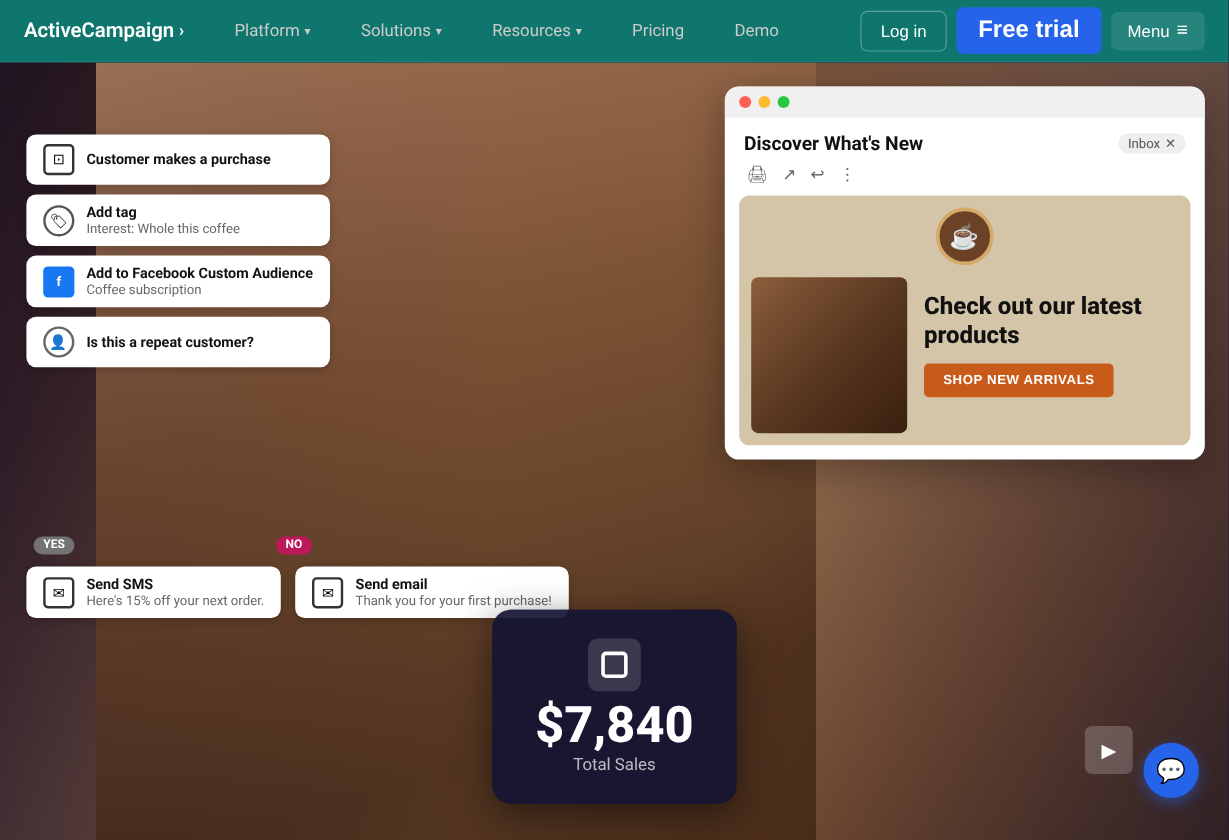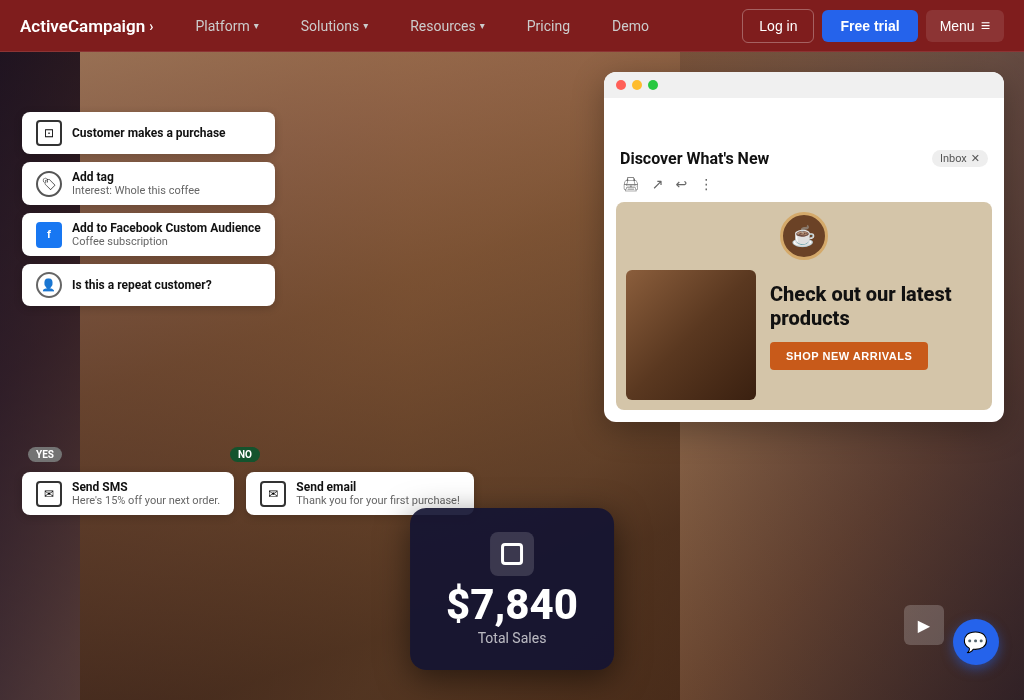--- a/index.html
+++ b/index.html
@@ -7,21 +7,21 @@
       font-family: -apple-system, BlinkMacSystemFont, 'Segoe UI', Roboto, sans-serif;
       background: #0a0a2e;
       width: 1024px;
       height: 700px;
       overflow: hidden;
       position: relative;
     }
 
     
     .navbar {
-      background: #7f1d1d;
+      background: #0f766e;
       display: flex;
       align-items: center;
       padding: 0 20px;
       height: 52px;
       position: relative;
       z-index: 100;
       border-bottom: 1px solid rgba(255,255,255,0.1);
     }
     .logo {
       display: flex;
@@ -67,21 +67,21 @@
       border-radius: 6px;
       font-size: 14px;
       cursor: pointer;
     }
     .btn-free-trial {
       color: white;
       background: #2563eb;
       border: none;
       padding: 8px 18px;
       border-radius: 6px;
-      font-size: 14px;
+      font-size: 20px;
       font-weight: 600;
       cursor: pointer;
     }
     .btn-menu {
       color: white;
       background: rgba(255,255,255,0.1);
       border: none;
       padding: 7px 14px;
       border-radius: 6px;
       font-size: 14px;
@@ -171,21 +171,21 @@
       font-size: 10px;
       font-weight: 700;
       padding: 2px 8px;
       border-radius: 12px;
       position: absolute;
       left: 28px;
       top: 395px;
       z-index: 11;
     }
     .no-badge {
-      background: #14532d;
+      background: #be185d;
       color: white;
       font-size: 10px;
       font-weight: 700;
       padding: 2px 8px;
       border-radius: 12px;
       position: absolute;
       left: 230px;
       top: 395px;
       z-index: 11;
     }
@@ -219,21 +219,20 @@
       align-items: center;
       gap: 6px;
     }
     .dot { width: 10px; height: 10px; border-radius: 50%; }
     .dot.red { background: #ff5f57; }
     .dot.yellow { background: #febc2e; }
     .dot.green { background: #28c840; }
 
     .email-header {
       padding: 12px 16px 0;
-      margin-top: 39px;
     }
     .email-subject-row {
       display: flex;
       align-items: center;
       justify-content: space-between;
       margin-bottom: 6px;
     }
     .email-subject {
       font-size: 16px;
       font-weight: 700;

